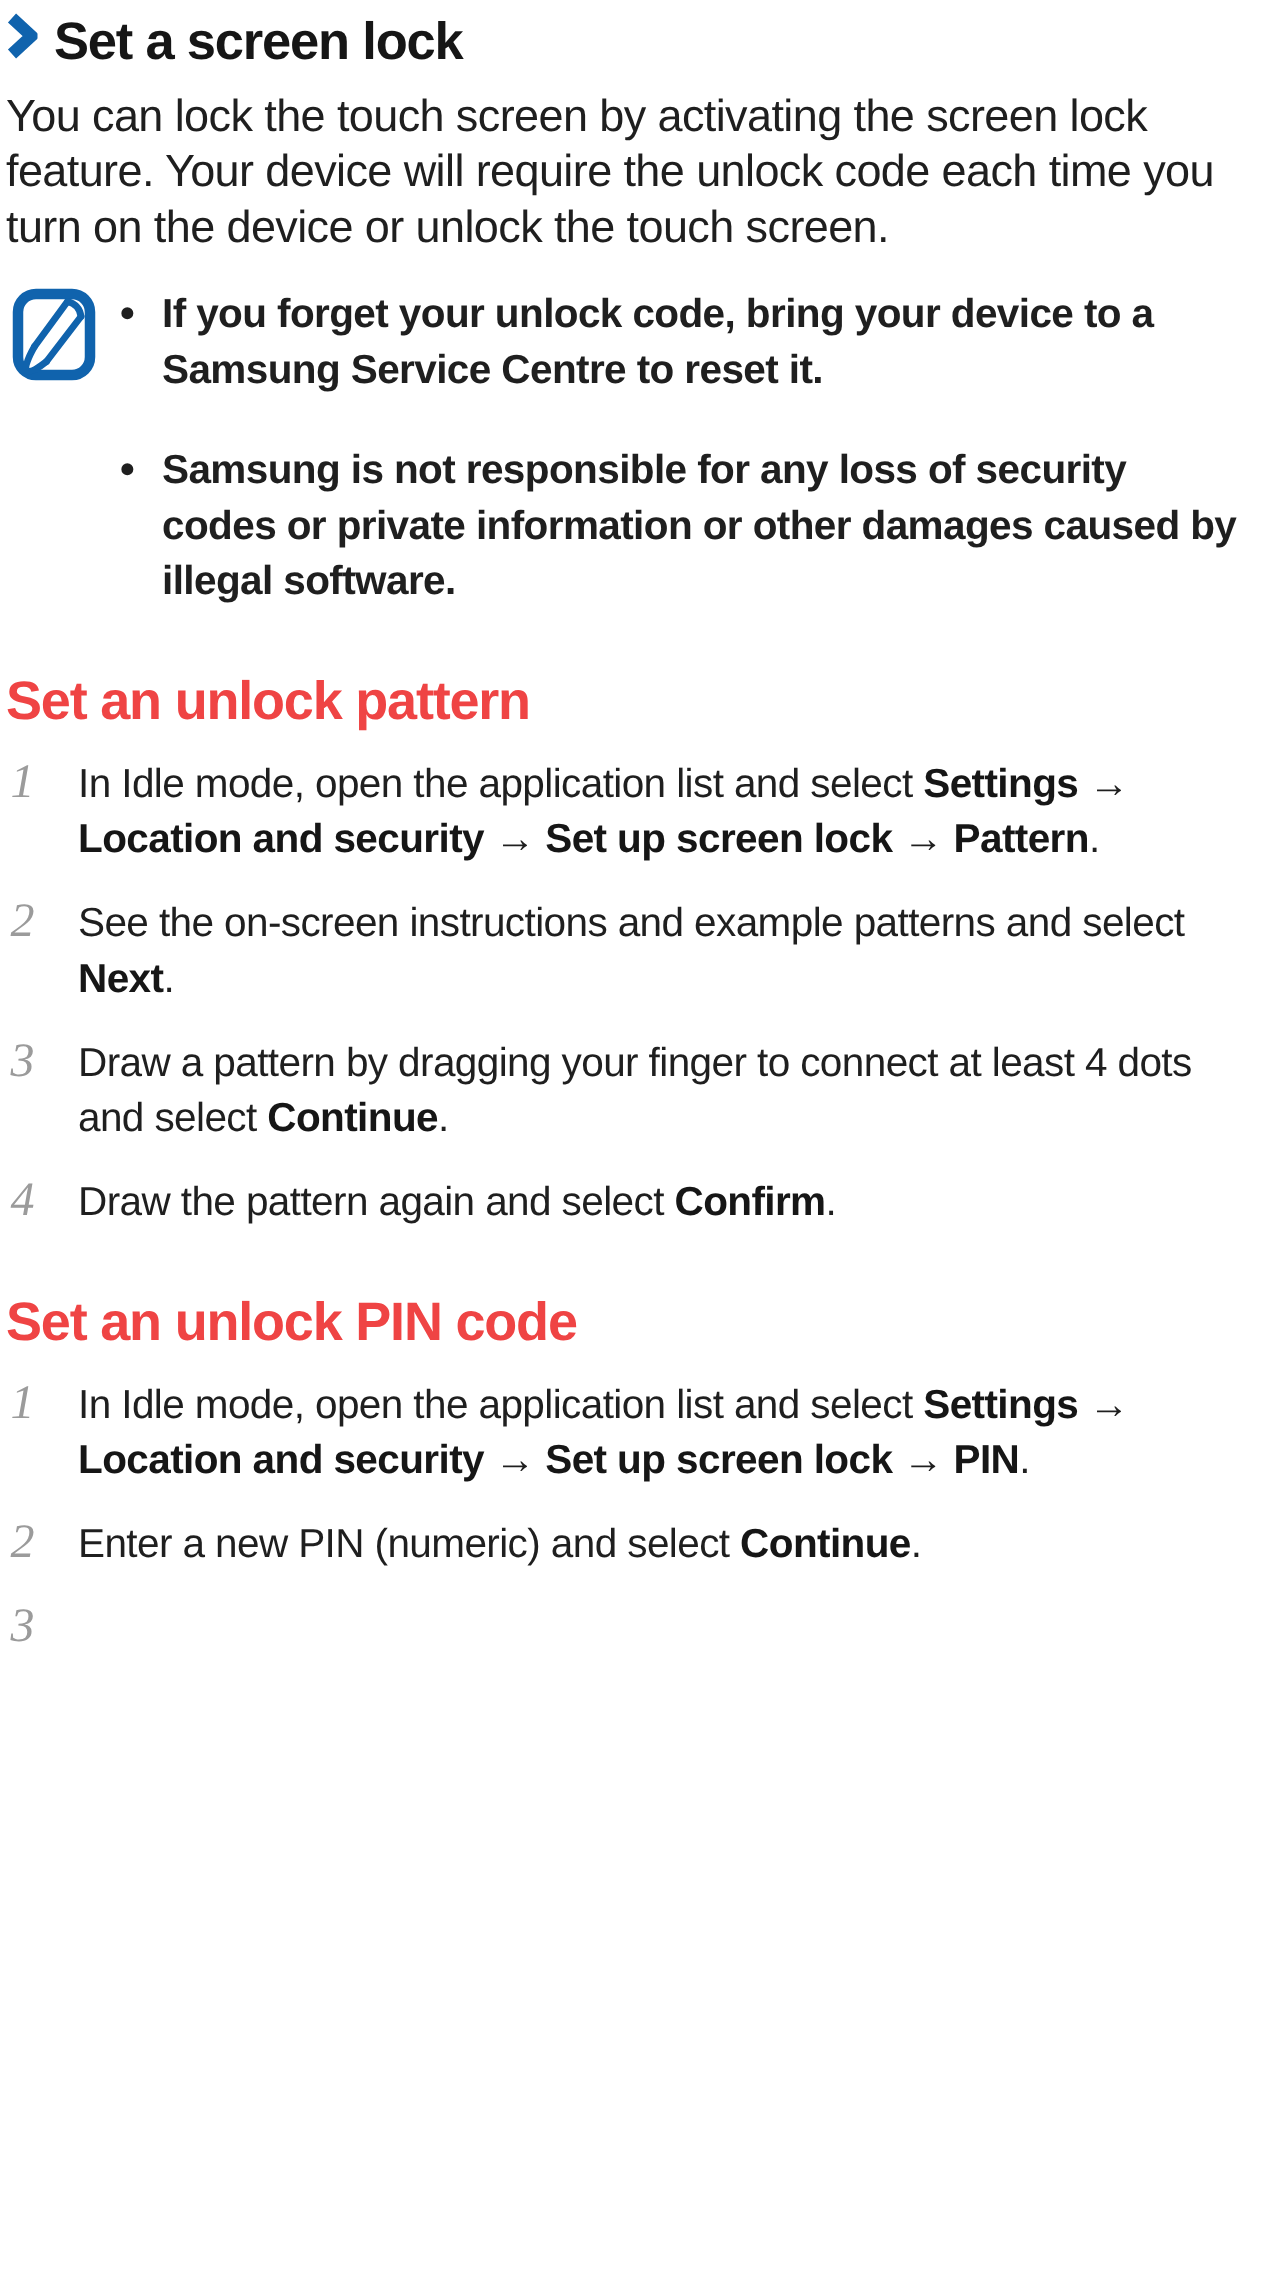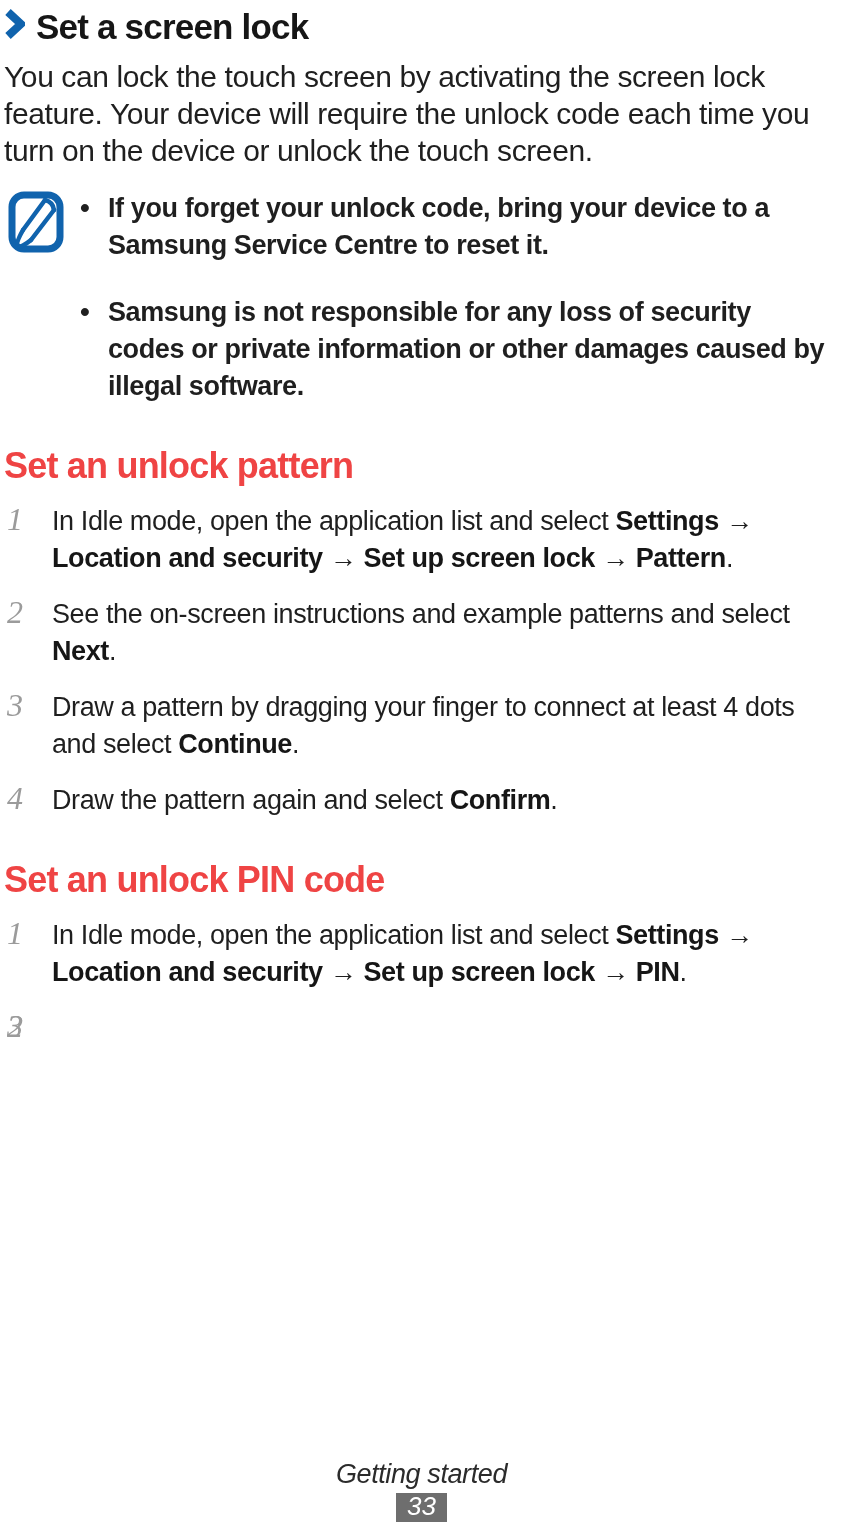--- a/index.html
+++ b/index.html
@@ -172,25 +172,22 @@
 
   <section>
     <h2 class="section-heading">Set an unlock PIN code</h2>
     <ol class="steps">
       <li class="step">
         <span class="num">1</span>
         <span class="step-text"><span>In Idle mode, open the application list and select </span><b>Settings</b><span> → </span><b>Location and security</b><span> → </span><b>Set up screen lock</b><span> → </span><b>PIN</b><span>.</span></span>
       </li>
       <li class="step">
         <span class="num">2</span>
+        <span class="step-text"><span>Enter a new PIN (numeric) and select </span><b>Continue</b><span>.</span></span>
       </li>
       <li class="step">
         <span class="num">3</span>
       </li>
     </ol>
   </section>
 
-  <footer class="footer">
-    <div class="chapter">Getting started</div>
-    <div class="pagenum">33</div>
-  </footer>
 
 </main>
 
 </body></html>

